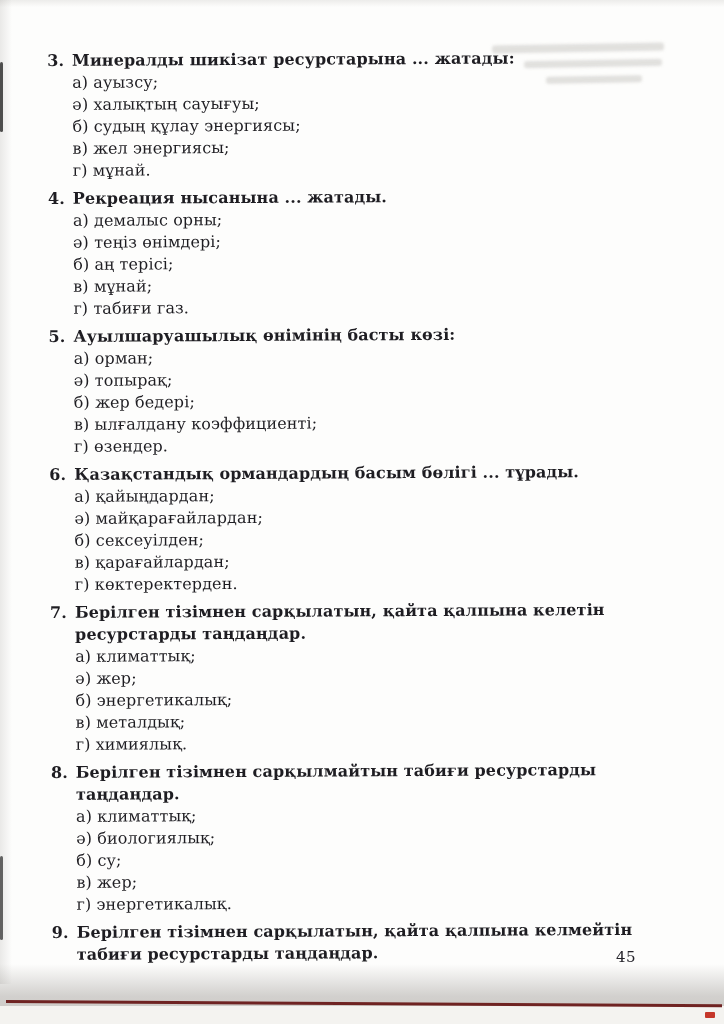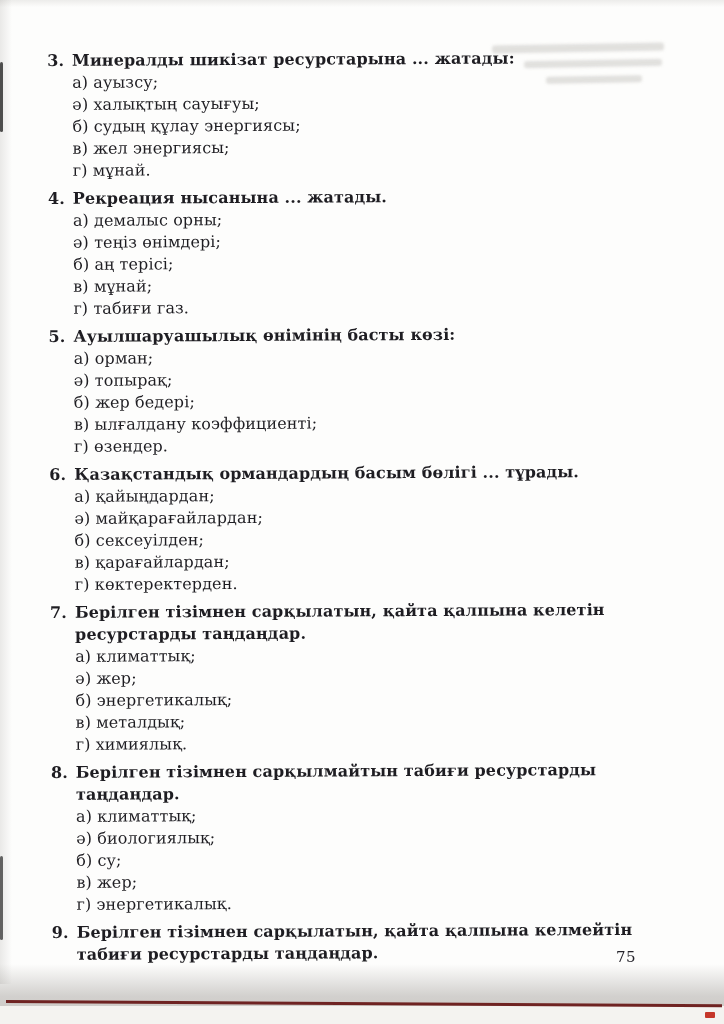--- a/index.html
+++ b/index.html
@@ -172,20 +172,20 @@
   <div class="question">
     <div class="q-head">
       <span class="q-num">9.</span>
       <span class="q-text">Берілген тізімнен сарқылатын, қайта қалпына келмейтін табиғи ресурстарды таңдаңдар.</span>
     </div>
     <div class="q-options"></div>
   </div>
 </div>
   </div>
 
-  <div class="page-number">75</div>
+  <div class="page-number">45</div>
 
   <div class="edge-bottom"></div>
   <div class="below-page"></div>
   <div class="red-line"></div>
   <div class="red-mark"></div>
 
 </div>
 
 </body></html>

